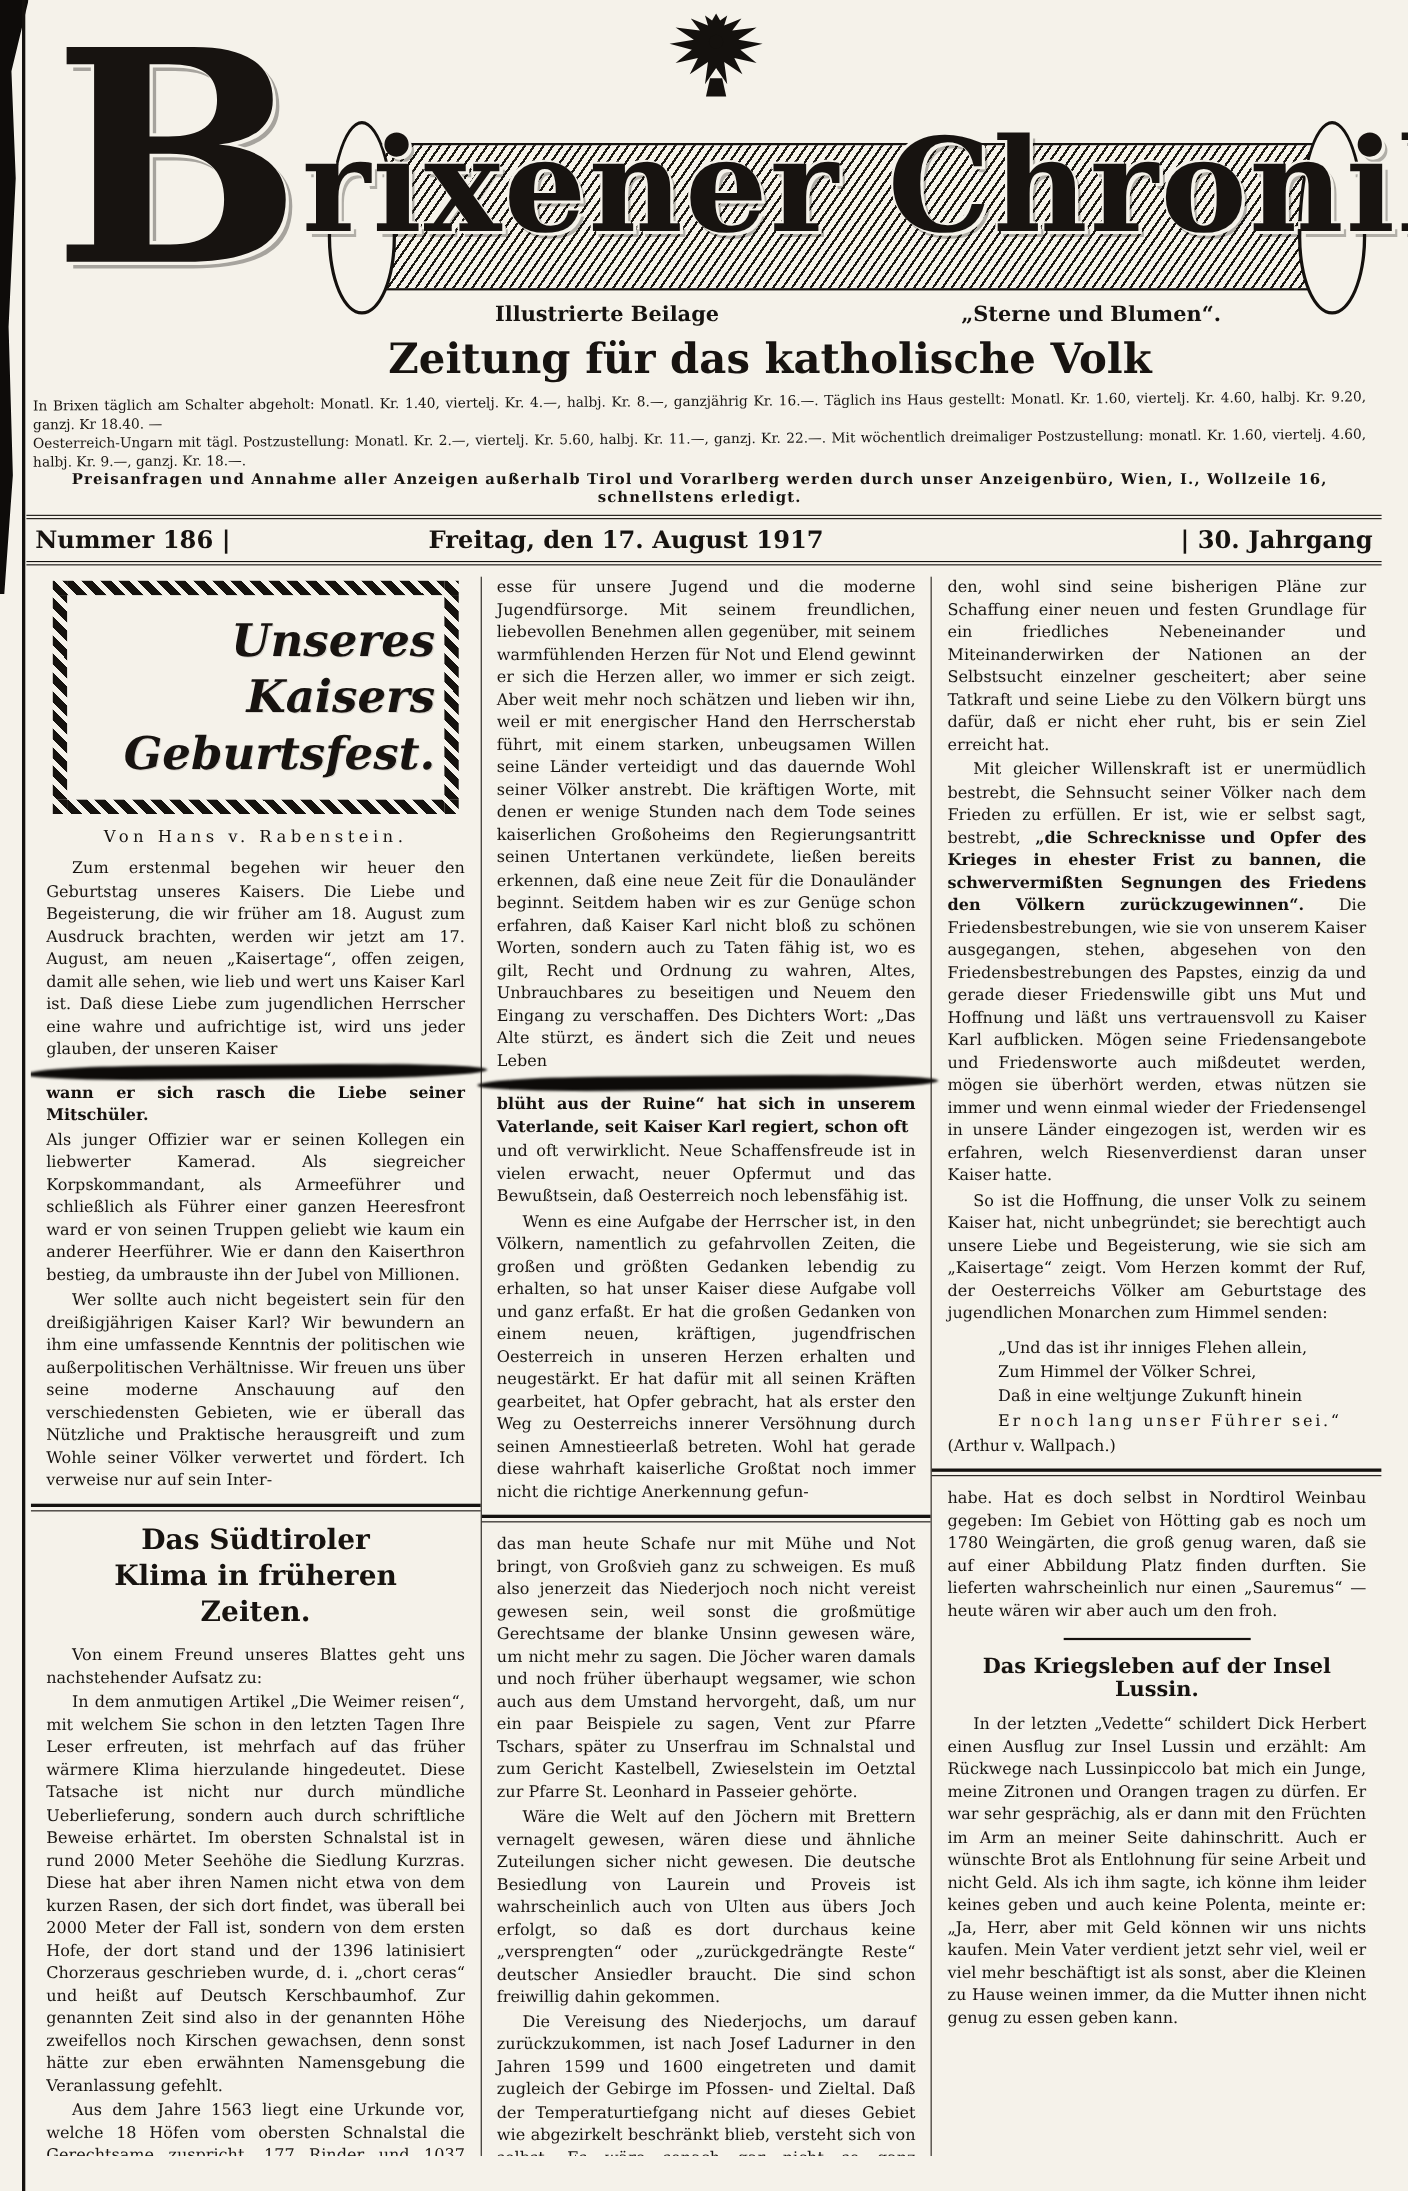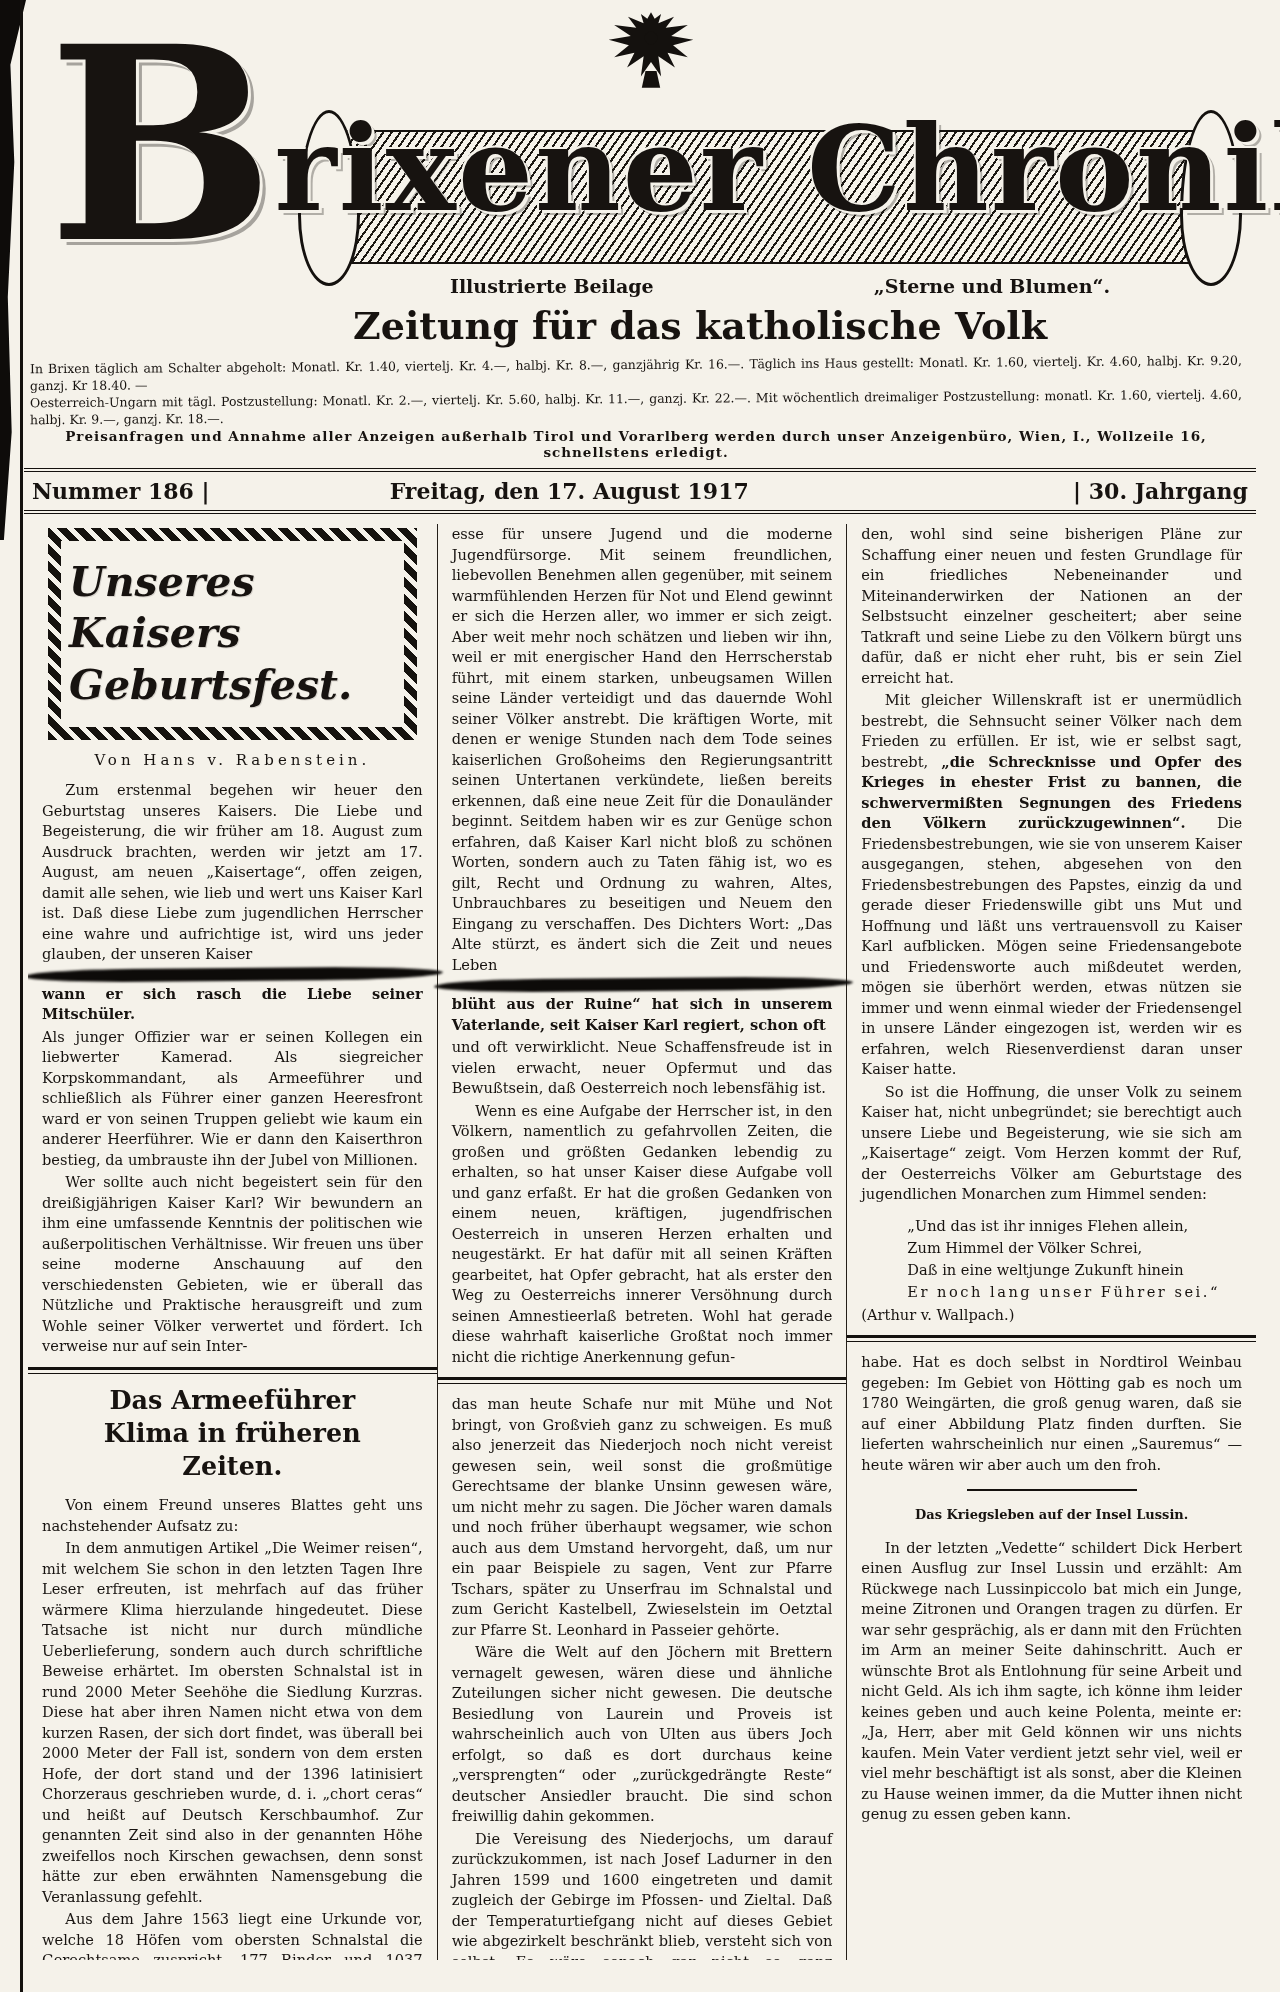--- a/index.html
+++ b/index.html
@@ -81,34 +81,34 @@
   .cont{text-indent:0;}
   .inkbold{font-weight:bold;}
   .smudged{font-weight:bold;filter:blur(.3px);}
   .smudge-bar{
     height:13px;margin:3px -20px 3px -18px;background:#0d0b09;
     border-radius:45% 55% 50% 50%/90% 80% 90% 80%;
     filter:blur(1px);transform:rotate(-.5deg);
   }
   
   .kaiser-box{
-    margin:4px 6px 10px 6px;padding:16px 8px;text-align:left;
+    margin:4px 6px 10px 6px;padding:16px 8px;text-align:right;
     border:13px solid #15120e;
     border-image:repeating-linear-gradient(45deg,#15120e 0 7px,rgba(0,0,0,0) 7px 12px) 13;
   }
   .kaiser-box .hl{display:block;font-size:41px;font-weight:bold;line-height:1.25;
     font-style:italic;text-shadow:1px 1px 0 #15120e22;}
   .byline{text-align:center;font-size:15px;letter-spacing:4px;margin:6px 0 10px 0;text-indent:0;}
   .rule-heavy{border-top:3.5px solid #14110e;border-bottom:1.5px solid #14110e;height:3px;margin:10px -14px;}
   .rule-short{width:170px;border-top:2.5px solid #14110e;margin:14px auto;}
   .klima-head{
     font-size:25.5px;font-weight:bold;text-align:center;line-height:1.3;
     margin:6px auto 12px auto;max-width:300px;text-indent:0;
   }
-  .lussin-head{font-size:13px;font-weight:bold;text-align:center;margin:4px 0 12px 0;text-indent:0;}
+  .lussin-head{font-size:19px;font-weight:bold;text-align:center;margin:4px 0 12px 0;text-indent:0;}
   .poem{margin:10px 0 2px 46px;}
   .poem p{text-align:left;line-height:22px;margin:0;}
   .poem .spaced{letter-spacing:2.5px;}
   .poem-attr{text-align:left;margin:2px 30px 8px 0;}
 </style>
 </head>
 <body>
 
 <div class="page">
 
@@ -159,21 +159,21 @@
       <p class="byline">Von Hans v. Rabenstein.</p>
 
       <p class="para">Zum erstenmal begehen wir heuer den Geburtstag unseres Kaisers. Die Liebe und Begeisterung, die wir früher am 18. August zum Ausdruck brachten, werden wir jetzt am 17. August, am neuen „Kaisertage“, offen zeigen, damit alle sehen, wie lieb und wert uns Kaiser Karl ist. Daß diese Liebe zum jugendlichen Herrscher eine wahre und aufrichtige ist, wird uns jeder glauben, der unseren Kaiser</p>
       <div class="smudge-bar"></div>
       <p class="cont smudged">wann er sich rasch die Liebe seiner Mitschüler.</p>
       <p class="cont">Als junger Offizier war er seinen Kollegen ein liebwerter Kamerad. Als siegreicher Korpskommandant, als Armeeführer und schließlich als Führer einer ganzen Heeresfront ward er von seinen Truppen geliebt wie kaum ein anderer Heerführer. Wie er dann den Kaiserthron bestieg, da umbrauste ihn der Jubel von Millionen.</p>
       <p class="para">Wer sollte auch nicht begeistert sein für den dreißigjährigen Kaiser Karl? Wir bewundern an ihm eine umfassende Kenntnis der politischen wie außerpolitischen Verhältnisse. Wir freuen uns über seine moderne Anschauung auf den verschiedensten Gebieten, wie er überall das Nützliche und Praktische herausgreift und zum Wohle seiner Völker verwertet und fördert. Ich verweise nur auf sein Inter-</p>
 
       <div class="rule-heavy"></div>
 
-      <p class="klima-head">Das Armeeführer Klima in früheren Zeiten.</p>
+      <p class="klima-head">Das Südtiroler Klima in früheren Zeiten.</p>
       <p class="para">Von einem Freund unseres Blattes geht uns nachstehender Aufsatz zu:</p>
       <p class="para">In dem anmutigen Artikel „Die Weimer reisen“, mit welchem Sie schon in den letzten Tagen Ihre Leser erfreuten, ist mehrfach auf das früher wärmere Klima hierzulande hingedeutet. Diese Tatsache ist nicht nur durch mündliche Ueberlieferung, sondern auch durch schriftliche Beweise erhärtet. Im obersten Schnalstal ist in rund 2000 Meter Seehöhe die Siedlung Kurzras. Diese hat aber ihren Namen nicht etwa von dem kurzen Rasen, der sich dort findet, was überall bei 2000 Meter der Fall ist, sondern von dem ersten Hofe, der dort stand und der 1396 latinisiert Chorzeraus geschrieben wurde, d. i. „chort ceras“ und heißt auf Deutsch Kerschbaumhof. Zur genannten Zeit sind also in der genannten Höhe zweifellos noch Kirschen gewachsen, denn sonst hätte zur eben erwähnten Namensgebung die Veranlassung gefehlt.</p>
       <p class="para">Aus dem Jahre 1563 liegt eine Urkunde vor, welche 18 Höfen vom obersten Schnalstal die Gerechtsame zuspricht, 177 Rinder und 1037 Schafe im Niedertal weiden zu lassen. Dieses Niedertal liegt aber auf der Venter Seite, im allerobersten Oetztal. Um dahin zu kommen, ging der Viehtrieb über das Niederjoch, über</p>
     </section>
 
     <section class="col">
       <p class="cont">esse für unsere Jugend und die moderne Jugendfürsorge. Mit seinem freundlichen, liebevollen Benehmen allen gegenüber, mit seinem warmfühlenden Herzen für Not und Elend gewinnt er sich die Herzen aller, wo immer er sich zeigt. Aber weit mehr noch schätzen und lieben wir ihn, weil er mit energischer Hand den Herrscherstab führt, mit einem starken, unbeugsamen Willen seine Länder verteidigt und das dauernde Wohl seiner Völker anstrebt. Die kräftigen Worte, mit denen er wenige Stunden nach dem Tode seines kaiserlichen Großoheims den Regierungsantritt seinen Untertanen verkündete, ließen bereits erkennen, daß eine neue Zeit für die Donauländer beginnt. Seitdem haben wir es zur Genüge schon erfahren, daß Kaiser Karl nicht bloß zu schönen Worten, sondern auch zu Taten fähig ist, wo es gilt, Recht und Ordnung zu wahren, Altes, Unbrauchbares zu beseitigen und Neuem den Eingang zu verschaffen. Des Dichters Wort: „Das Alte stürzt, es ändert sich die Zeit und neues Leben</p>
       <div class="smudge-bar"></div>
       <p class="cont smudged">blüht aus der Ruine“ hat sich in unserem Vaterlande, seit Kaiser Karl regiert, schon oft</p>
       <p class="cont">und oft verwirklicht. Neue Schaffensfreude ist in vielen erwacht, neuer Opfermut und das Bewußtsein, daß Oesterreich noch lebensfähig ist.</p>

